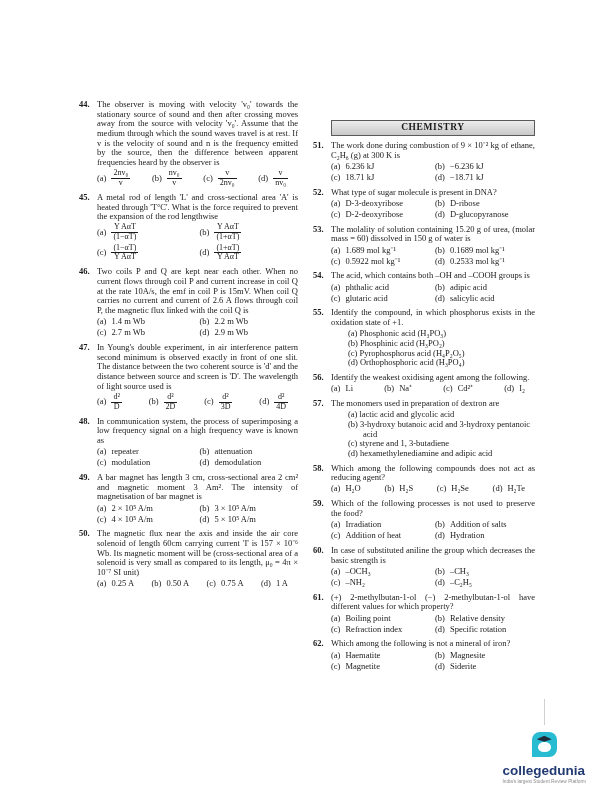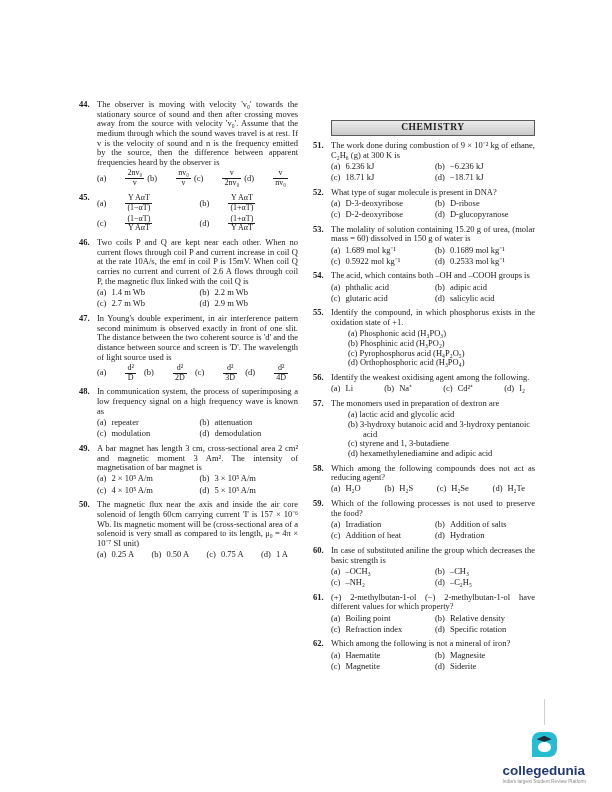--- a/index.html
+++ b/index.html
@@ -37,21 +37,21 @@
   .opts { margin-top:1.5px; }
 
   .opts.grid2 { display:grid; grid-template-columns:1fr 1fr; column-gap:4px; row-gap:1.5px; }
   .opts.inline4 { display:flex; justify-content:space-between; align-items:center; padding-right:10px; }
   .opts.stack .opt { display:block; padding-left:32px; text-indent:-15px; white-space:normal; }
 
   .opt { white-space:nowrap; }
   .opts.grid2 .opt, .opts.inline4 .opt { display:inline-flex; align-items:center; gap:3px; }
   .olabel { margin-right:2px; }
 
-  .frac { display:inline-block; text-align:center; vertical-align:middle; line-height:1.1; font-size:8px;margin-left:14px; }
+  .frac { display:inline-block; text-align:center; vertical-align:middle; line-height:1.1; font-size:8px; }
   .frac .ftop { display:block; border-bottom:1px solid #1a1a1a; padding:0 2px; }
   .frac .fbot { display:block; padding:0 2px; }
 
   .footer {
     position:absolute; right:26px; bottom:8px;
     display:flex; align-items:center; gap:7px;
     font-family:"Liberation Sans", sans-serif;
     flex-direction:column;
   }
   .footer .divider { width:1px; height:26px; background:#d0d0d0; }
@@ -108,20 +108,21 @@
                 <span class="ftop">v</span>
                 <span class="fbot">nv₀</span>
               </span>
             </span>
           </div>
         </div>
       </div>
       <div class="question">
         <div class="qnum">45.</div>
         <div class="qcontent">
+          <div class="qbody">A metal rod of length 'L' and cross-sectional area 'A' is heated through 'T°C'. What is the force required to prevent the expansion of the rod lengthwise</div>
           <div class="opts grid2">
             <span class="opt">
               <span class="olabel">(a)</span>
               <span class="frac">
                 <span class="ftop">Y AαT</span>
                 <span class="fbot">(1−αT)</span>
               </span>
             </span>
             <span class="opt">
               <span class="olabel">(b)</span>

